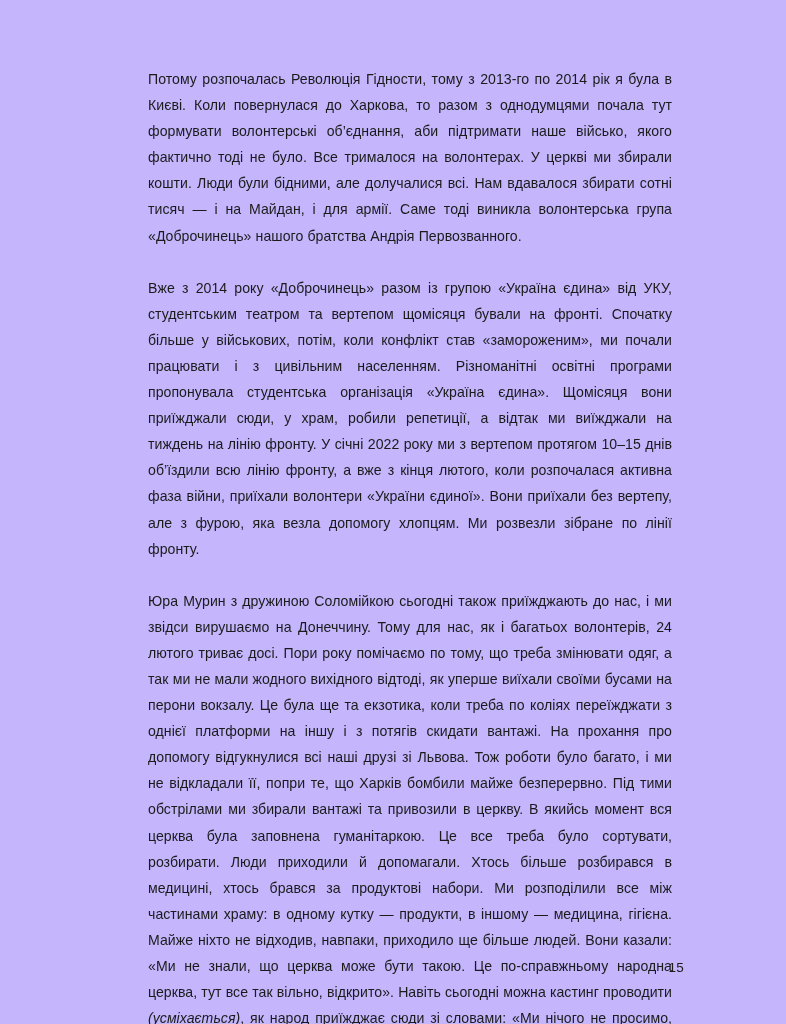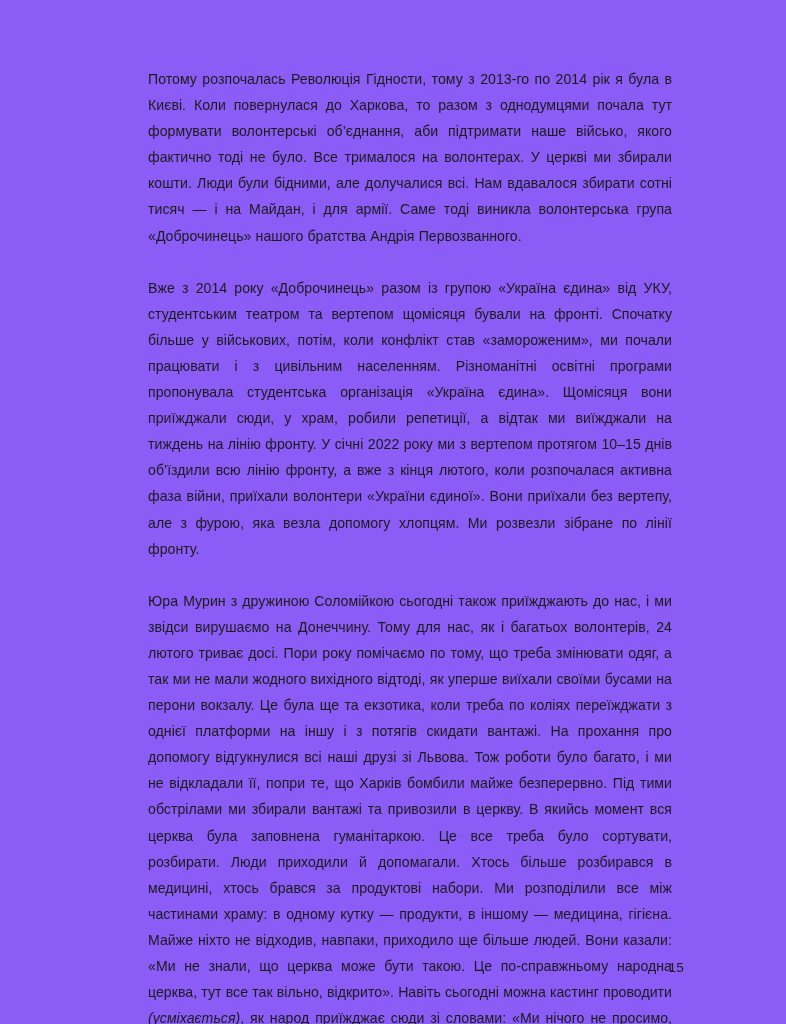--- a/index.html
+++ b/index.html
@@ -10,21 +10,21 @@
   body {
     width: 786px;
     height: 1024px;
     overflow: hidden;
     font-family: "Liberation Sans", sans-serif;
   }
   .page {
     position: relative;
     width: 786px;
     height: 1024px;
-    background: #8b5cf6;
+    background: #c4b5fd;
     box-sizing: border-box;
   }
   .text-column {
     position: absolute;
     left: 148px;
     top: 66px;
     width: 524px;
   }
   p.body-par {
     margin: 0 0 26px 0;

